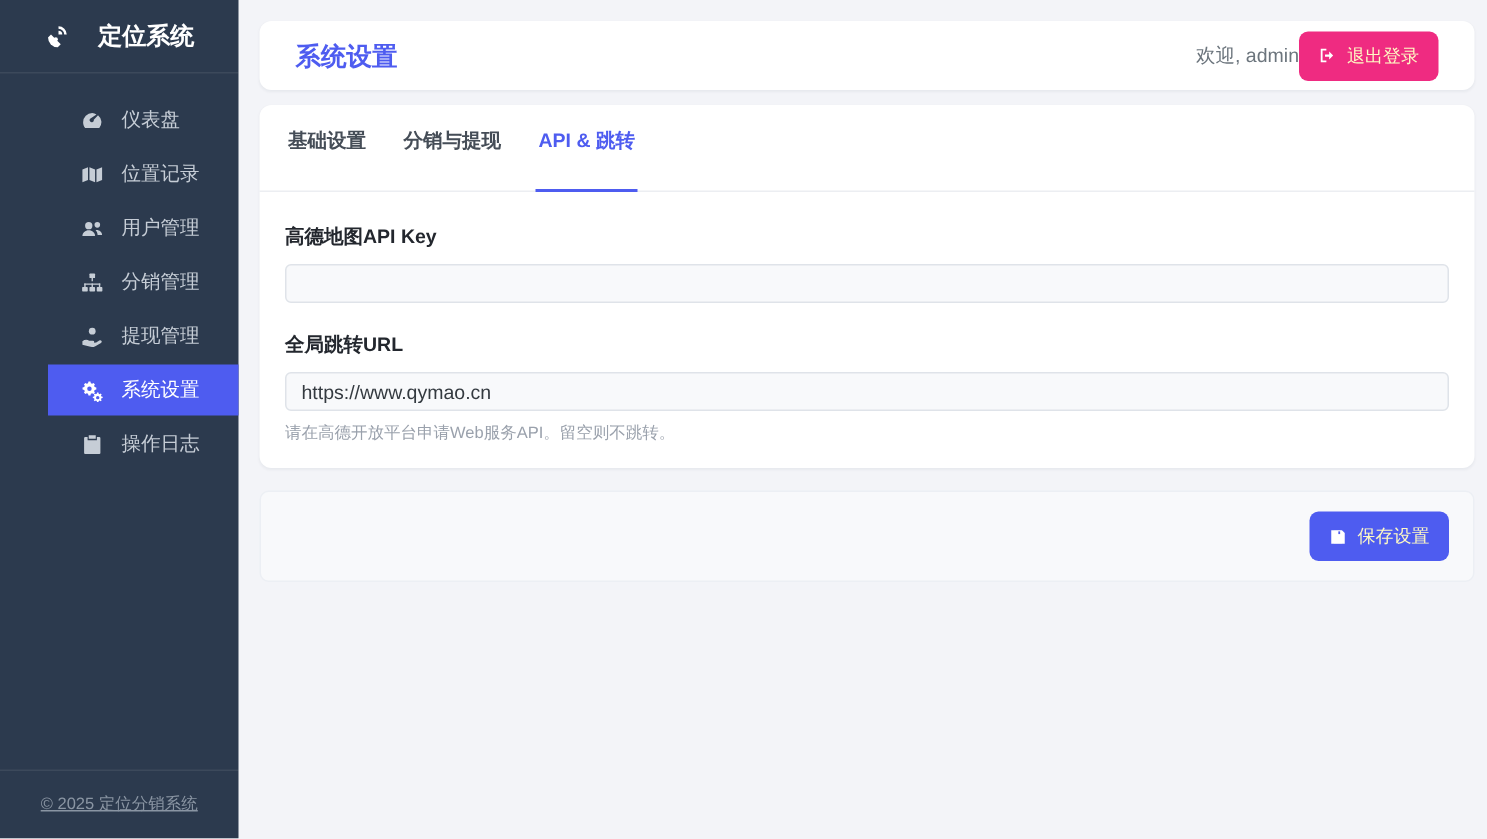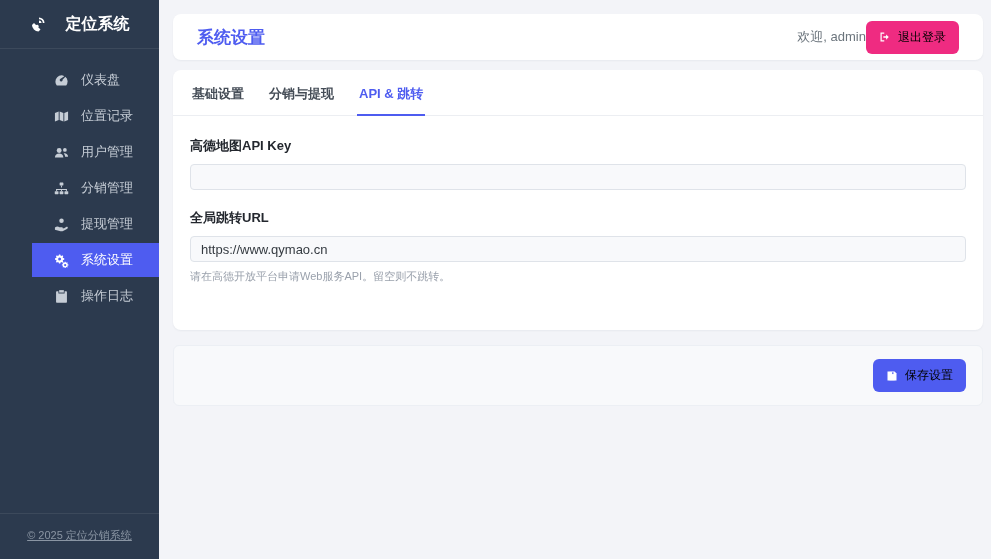--- a/index.html
+++ b/index.html
@@ -43,41 +43,41 @@
     box-shadow: 0 1px 2px rgba(20,30,60,0.05);
   }
   .topbar {
     height: 46px; display: flex; align-items: center;
     justify-content: space-between; padding: 0 24px;
   }
   .page-title { color: #4e5cf0; font-size: 17px; font-weight: bold; }
   .topbar-right { display: flex; align-items: center; gap: 0; }
   .welcome { color: #6c757d; font-size: 13px; }
   .btn {
-    border: none; border-radius: 6px; color: #000000; cursor: pointer;
+    border: none; border-radius: 6px; color: #fef9c3; cursor: pointer;
     font-size: 12px; padding: 8px 13px; display: inline-flex;
     align-items: center; gap: 7px;
     font-family: "Liberation Sans", "DejaVu Sans", sans-serif;
   }
   .btn svg { width: 12px; height: 12px; fill: #ffffff; }
   .btn-logout { background: #ef2b81; }
   .btn-save { background: #4e5cf0; }
   
   .settings-card { margin-top: 10px; }
   .tabs {
     display: flex; gap: 21px; padding: 0 17px;
     border-bottom: 1px solid #eceef2;
   }
   .tab {
-    padding: 15px 2px 11px; font-size: 13px; font-weight: bold;
+    padding: 15px 2px 23px; font-size: 13px; font-weight: bold;
     color: #454d57; cursor: pointer; border-bottom: 2px solid transparent;
     margin-bottom: -1px;
   }
   .tab.active { color: #4e5cf0; border-bottom-color: #4e5cf0; }
-  .form-area { padding: 21px 17px 46px; }
+  .form-area { padding: 21px 17px 16px; }
   .field-label { font-size: 13px; font-weight: bold; color: #23272e; margin-bottom: 9px; }
   .field-input {
     width: 100%; height: 26px; padding: 3px 10px;
     font-size: 13px; color: #343a40;
     background: #f8f9fb; border: 1px solid #dfe3e9; border-radius: 4px;
     font-family: "Liberation Sans", "DejaVu Sans", sans-serif;
   }
   .field-help { font-size: 11px; color: #9aa1ac; margin-top: 7px; }
   .field-group + .field-group { margin-top: 19px; }
   

